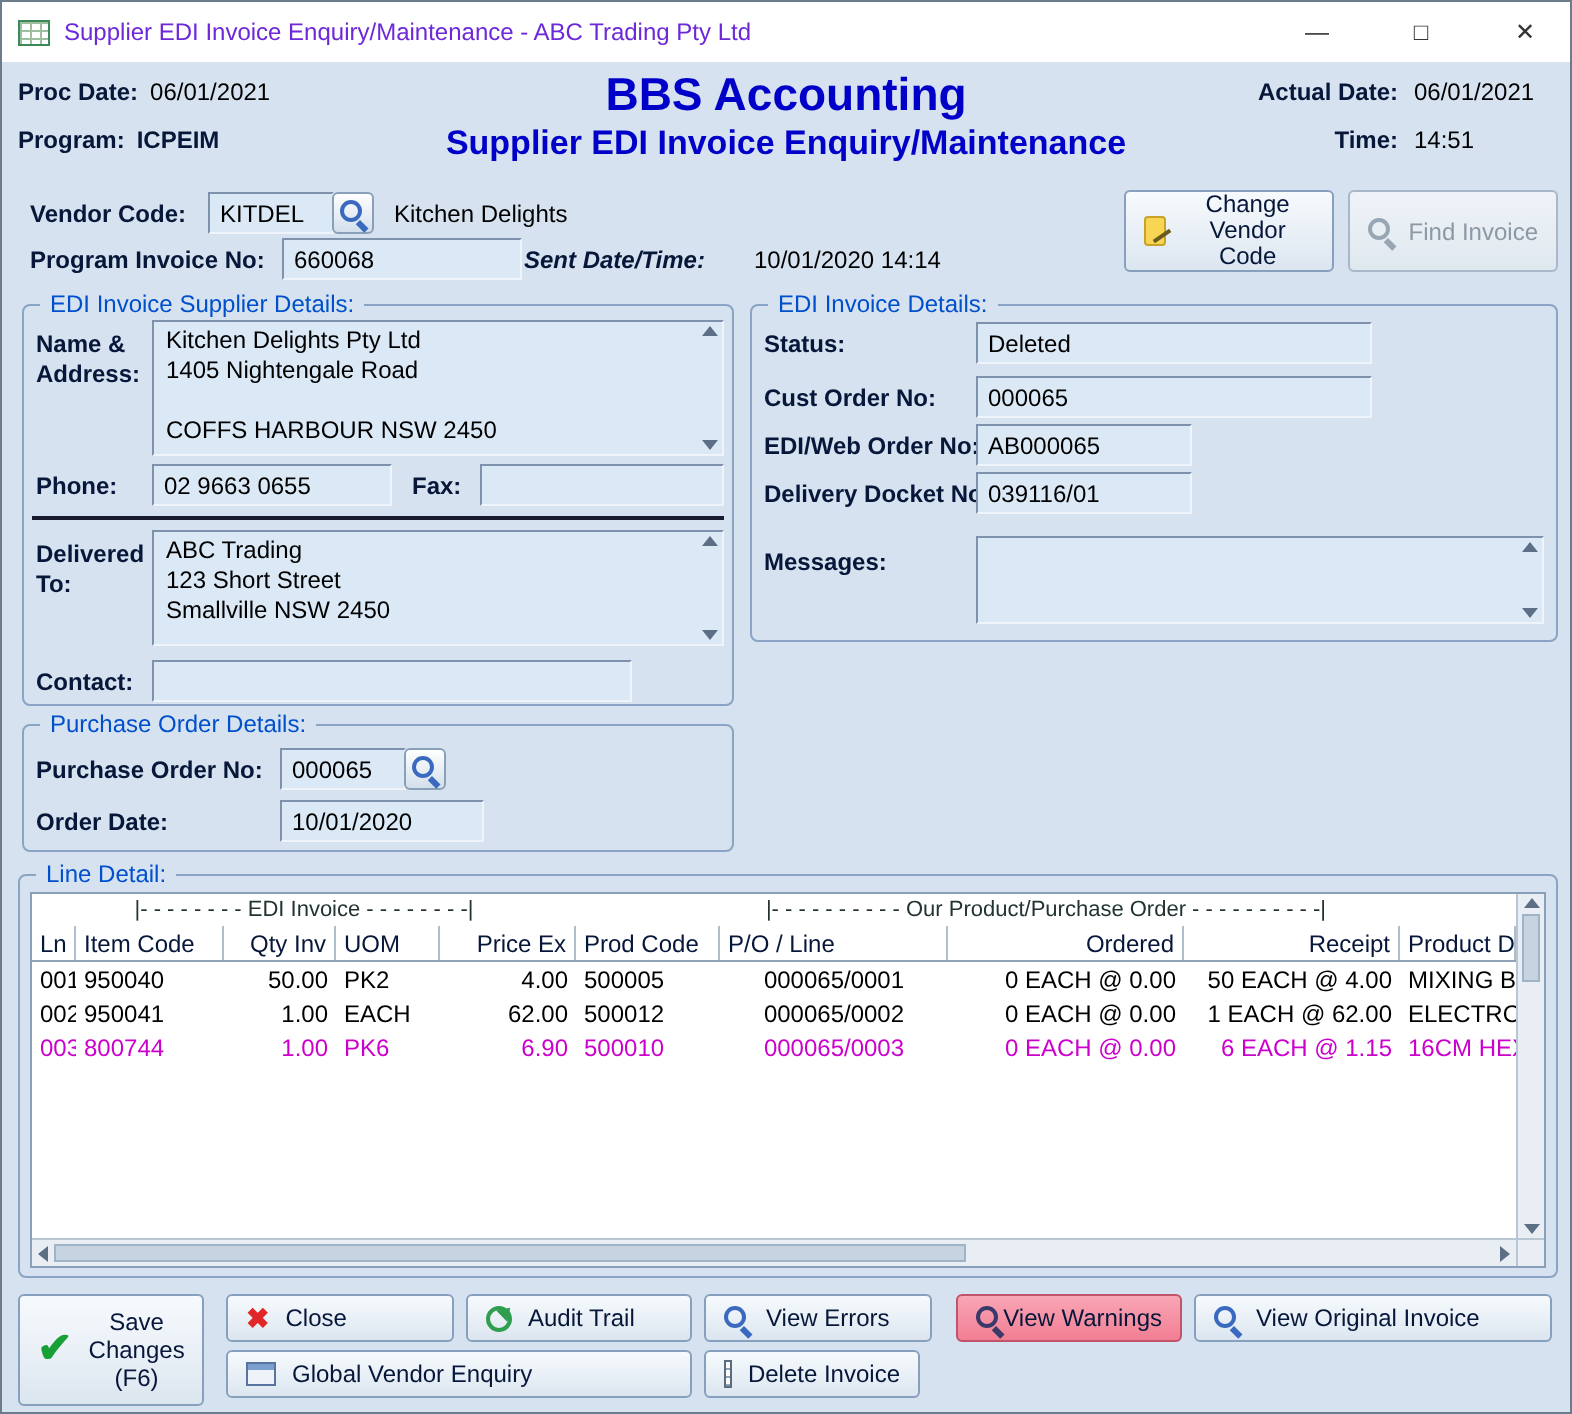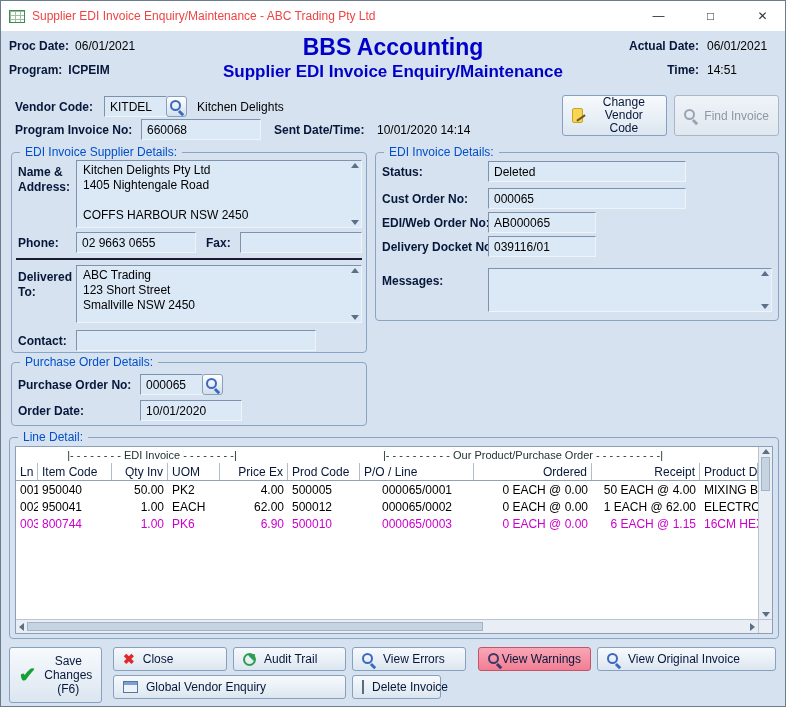--- a/index.html
+++ b/index.html
@@ -8,21 +8,21 @@
     position:relative;width:786px;height:707px;background:#d6e2ef;
     border:1px solid #6b7c8d;overflow:hidden;
     font-family:"Liberation Sans",sans-serif;font-size:12px;color:#000;
   }
   
   .titlebar{position:absolute;top:0;left:0;right:0;height:30px;background:#ffffff;
     display:flex;align-items:center;padding-left:8px;gap:7px;}
   .app-icon{width:16px;height:13px;border:1px solid #3c8a5a;background:#fff;
     background-image:linear-gradient(#9dbf9d 1px,transparent 1px),linear-gradient(90deg,#9dbf9d 1px,transparent 1px);
     background-size:5px 4px;position:relative;flex:0 0 auto;}
-  .titlebar .title{flex:1;font-size:12px;color:#ef4444;white-space:nowrap;overflow:hidden;}
+  .titlebar .title{flex:1;font-size:12px;color:#6d28d9;white-space:nowrap;overflow:hidden;}
   .wbtn{width:45px;height:30px;display:flex;align-items:center;justify-content:center;
     font-size:12px;color:#333;flex:0 0 auto;}
   
   .lbl-b{font-weight:bold;color:#06173a;}
   .meta{position:absolute;display:flex;gap:6px;white-space:nowrap;}
   .meta .val{color:#000;}
   .meta-r{position:absolute;right:8px;display:flex;gap:8px;white-space:nowrap;}
   .meta-r .val{width:70px;}
   .center-title{position:absolute;left:0;right:0;text-align:center;color:#0000c8;font-weight:bold;}
   
@@ -149,21 +149,21 @@
     <span class="ic note-icon"></span>
     <span class="blbl">Change Vendor Code</span>
   </button>
   <button class="btn btn-disabled" style="left:673px;top:94px;width:105px;height:41px;">
     <span class="ic mag-icon" style="color:#98a5b2;"></span>
     <span class="blbl">Find Invoice</span>
   </button>
 
   <span class="lbl-b" style="position:absolute;left:14px;top:122px;">Program Invoice No:</span>
   <input class="tfield" style="left: 140px; top: 118px; width: 120px;" readonly="" value="660068">
-  <span class="lbl-b" style="position:absolute;left:273px;top:122px;">Sent Date/Time:</span>
+  <span class="lbl-b" style="position:absolute;left:261px;top:122px;font-style:italic;">Sent Date/Time:</span>
   <span style="position:absolute;left:376px;top:122px;">10/01/2020 14:14</span>
 
   <div class="groupbox" style="left:10px;top:151px;width:356px;height:201px;">
     <span class="gb-title">EDI Invoice Supplier Details:</span>
 
     <span class="lbl-b" style="position:absolute;left:6px;top:12px;white-space:pre-line;line-height:15px;">Name &amp;
 Address:</span>
     <div class="multibox" style="left:64px;top:7px;width:286px;height:68px;">
       <div class="mtext">Kitchen Delights Pty Ltd
 1405 Nightengale Road
@@ -337,18 +337,18 @@
   </button>
   <button class="btn" style="left:596px;top:646px;width:179px;">
     <span class="mag-icon" style="color:#3a6abf;"></span>
     <span class="blbl">View Original Invoice</span>
   </button>
 
   <button class="btn" style="left:112px;top:674px;width:233px;">
     <span class="win-icon"></span>
     <span class="blbl">Global Vendor Enquiry</span>
   </button>
-  <button class="btn" style="left:351px;top:674px;width:89px;">
+  <button class="btn" style="left:351px;top:674px;width:108px;">
     <span class="doc-icon"></span>
     <span class="blbl">Delete Invoice</span>
   </button>
 
 </div>
 
 </body></html>

